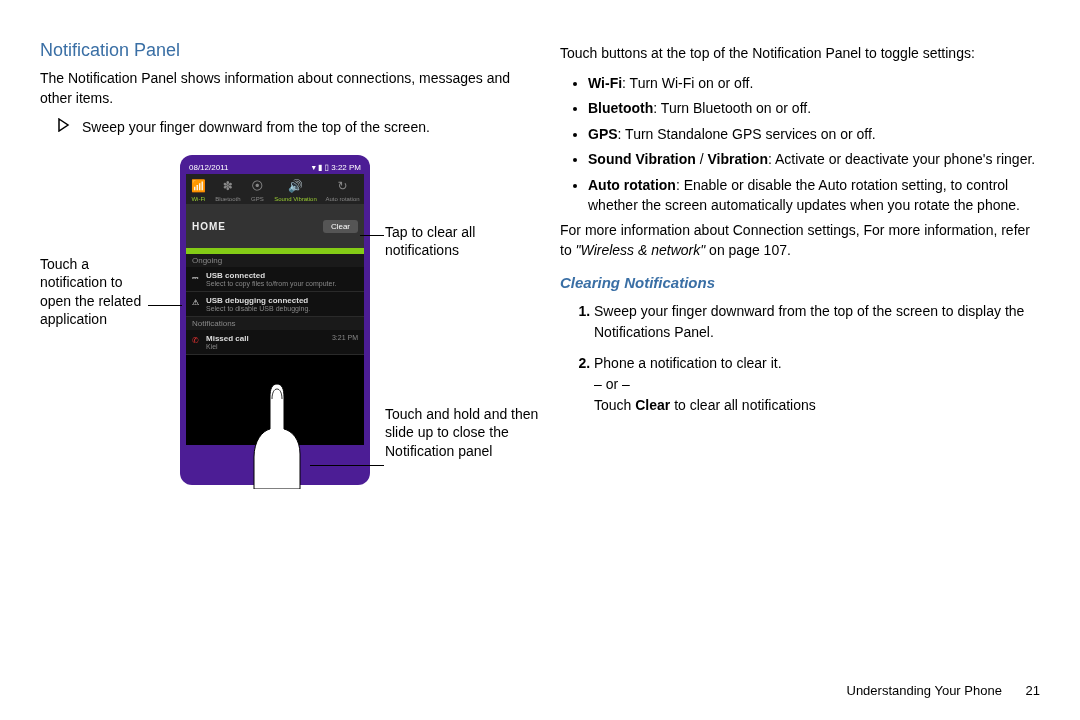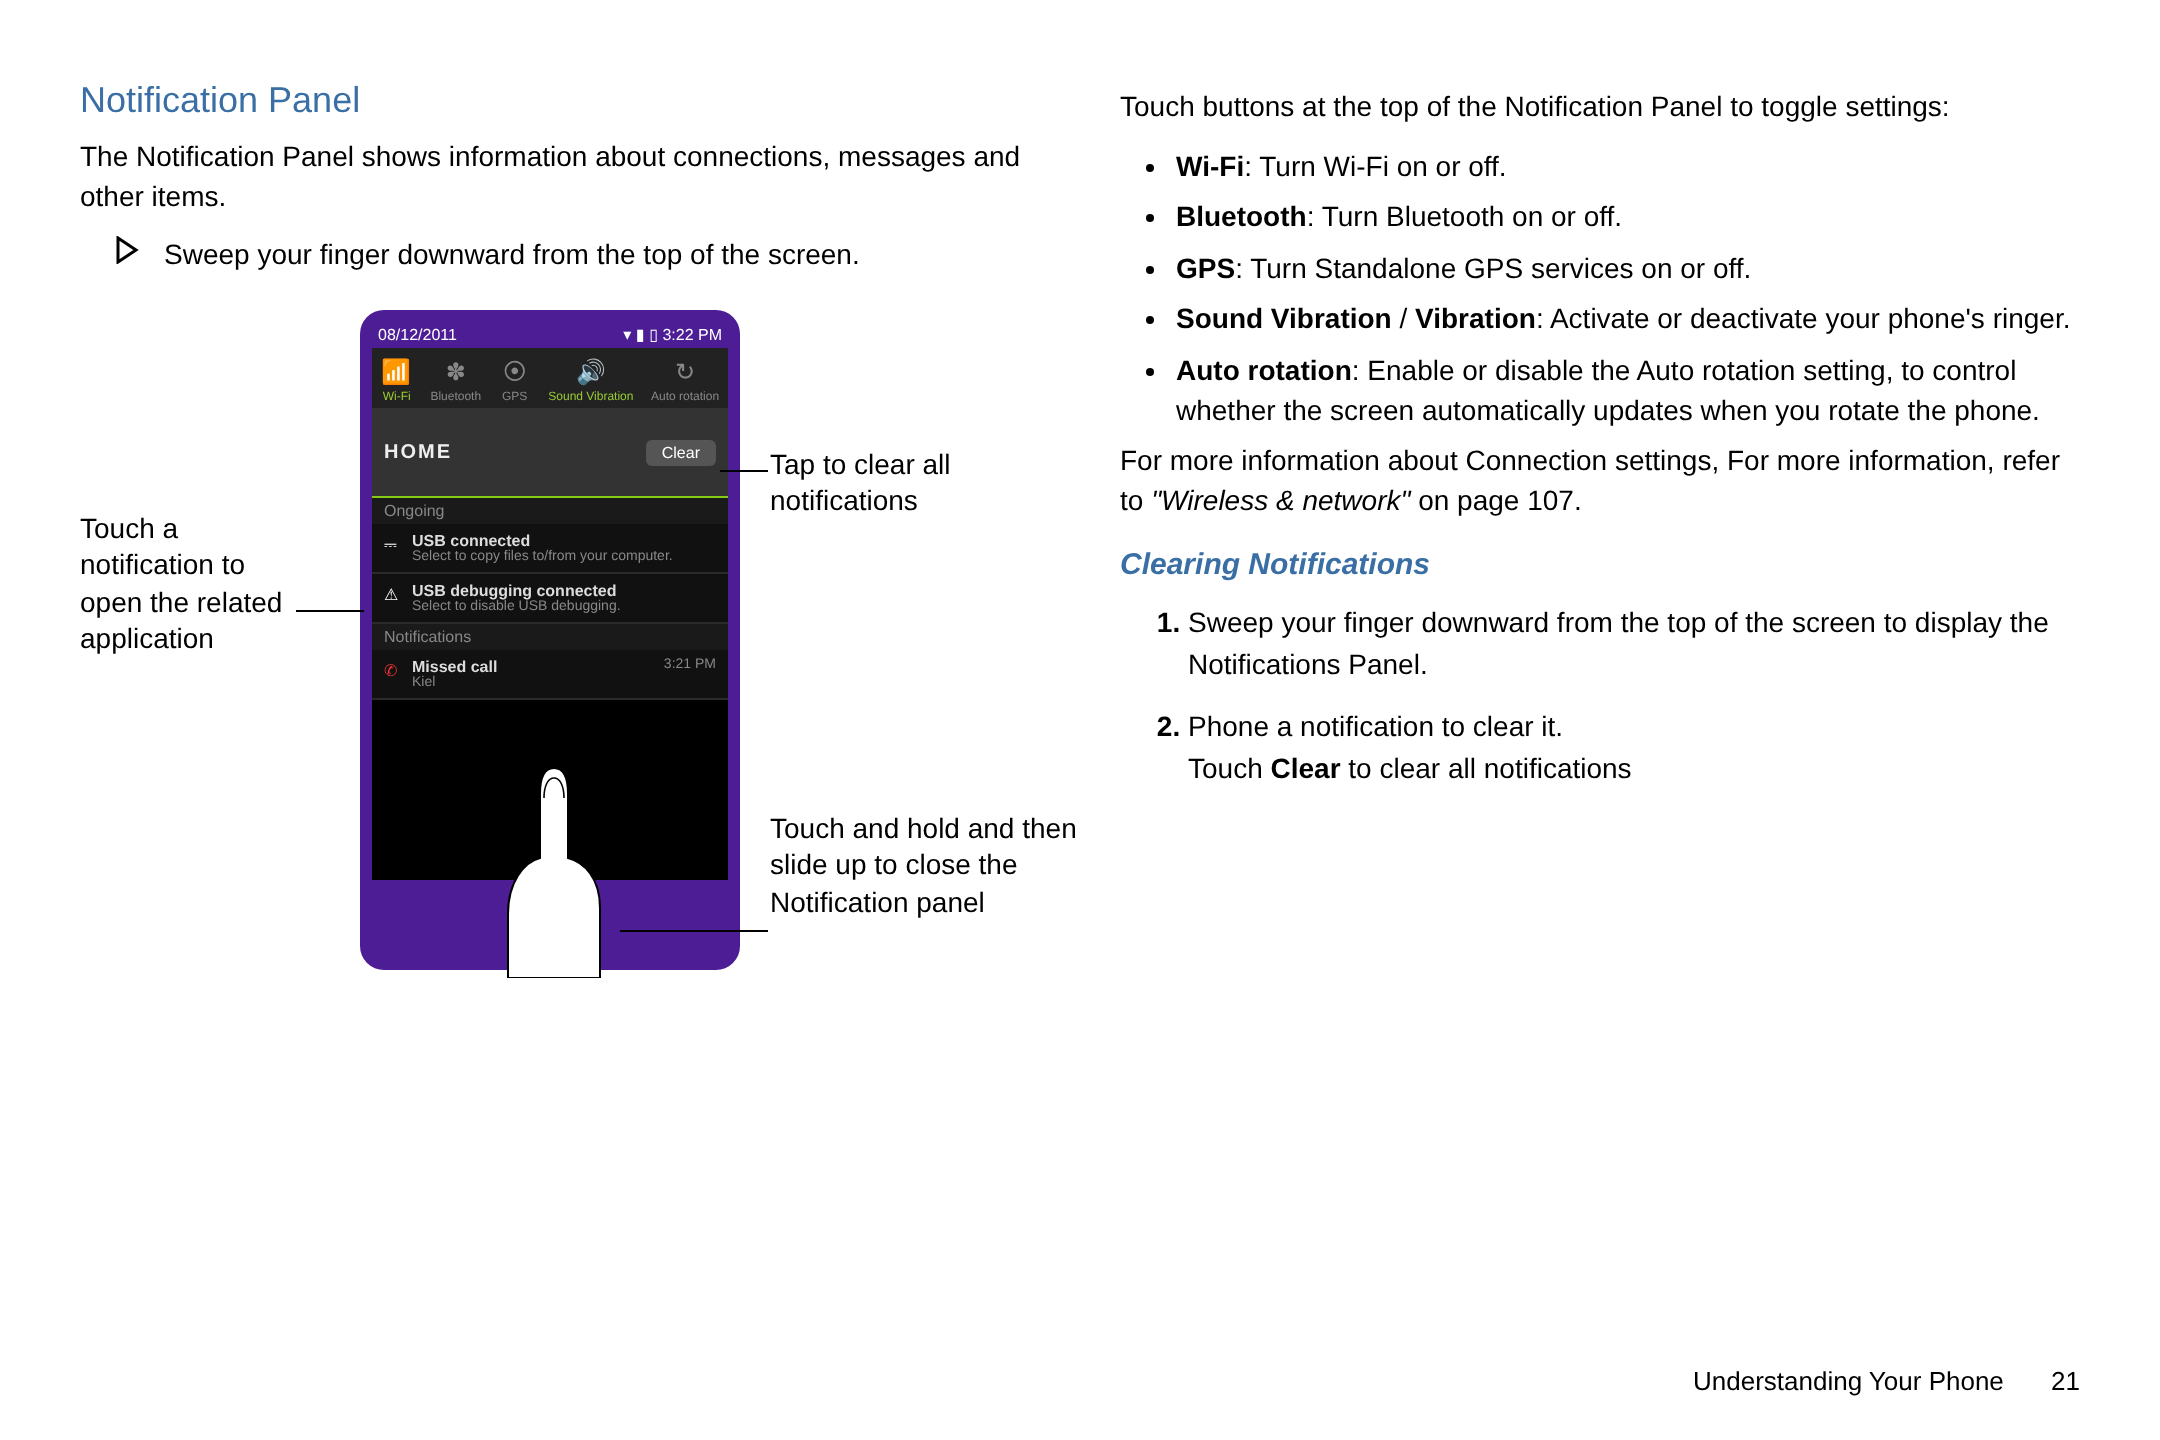--- a/index.html
+++ b/index.html
@@ -96,21 +96,21 @@
   }
   .toggle-item .ic {
     width: 16px; height: 16px;
     display:flex;align-items:center;justify-content:center;
     font-size: 12px;
   }
   .toggle-item.off { color:#888; }
   .home-row {
     display:flex; justify-content:space-between; align-items:center;
     background:#333; padding:15px 6px;
-    border-bottom:1px solid #84cc16;
+    border-bottom:6px solid #84cc16;
   }
   .home-row .home-label { font-weight:bold; font-size:10px; color:#eee; letter-spacing:1px;}
   .clear-btn {
     background:#555; color:#fff; font-size:8px;
     padding:2px 8px; border-radius:3px;
   }
   .section-label {
     background:#1a1a1a; color:#888; font-size:8px;
     padding:2px 6px;
   }
@@ -258,20 +258,21 @@
     </ul>
     <p>
       <span>For more information about Connection settings, For more information, refer to </span><span class="italic">"Wireless &amp; network"</span><span> on page 107.</span>
     </p>
 
     <h3 class="subheading">Clearing Notifications</h3>
     <ol class="steps">
       <li>Sweep your finger downward from the top of the screen to display the Notifications Panel.</li>
       <li>
         <div>Phone a notification to clear it.</div>
+        <div>– or –</div>
         <div>
           <span>Touch </span><span class="bold">Clear</span><span> to clear all notifications</span>
         </div>
       </li>
     </ol>
   </div>
 </div>
 
 <div class="footer">
   <span>Understanding Your Phone</span>

